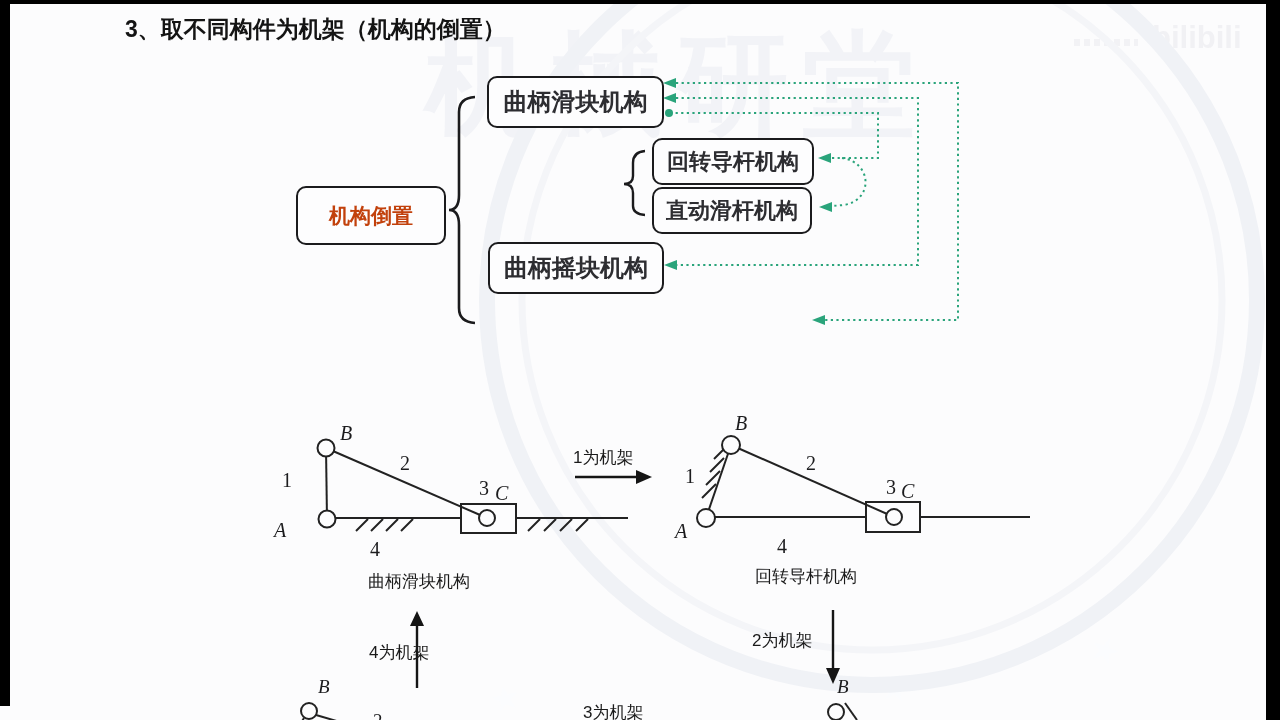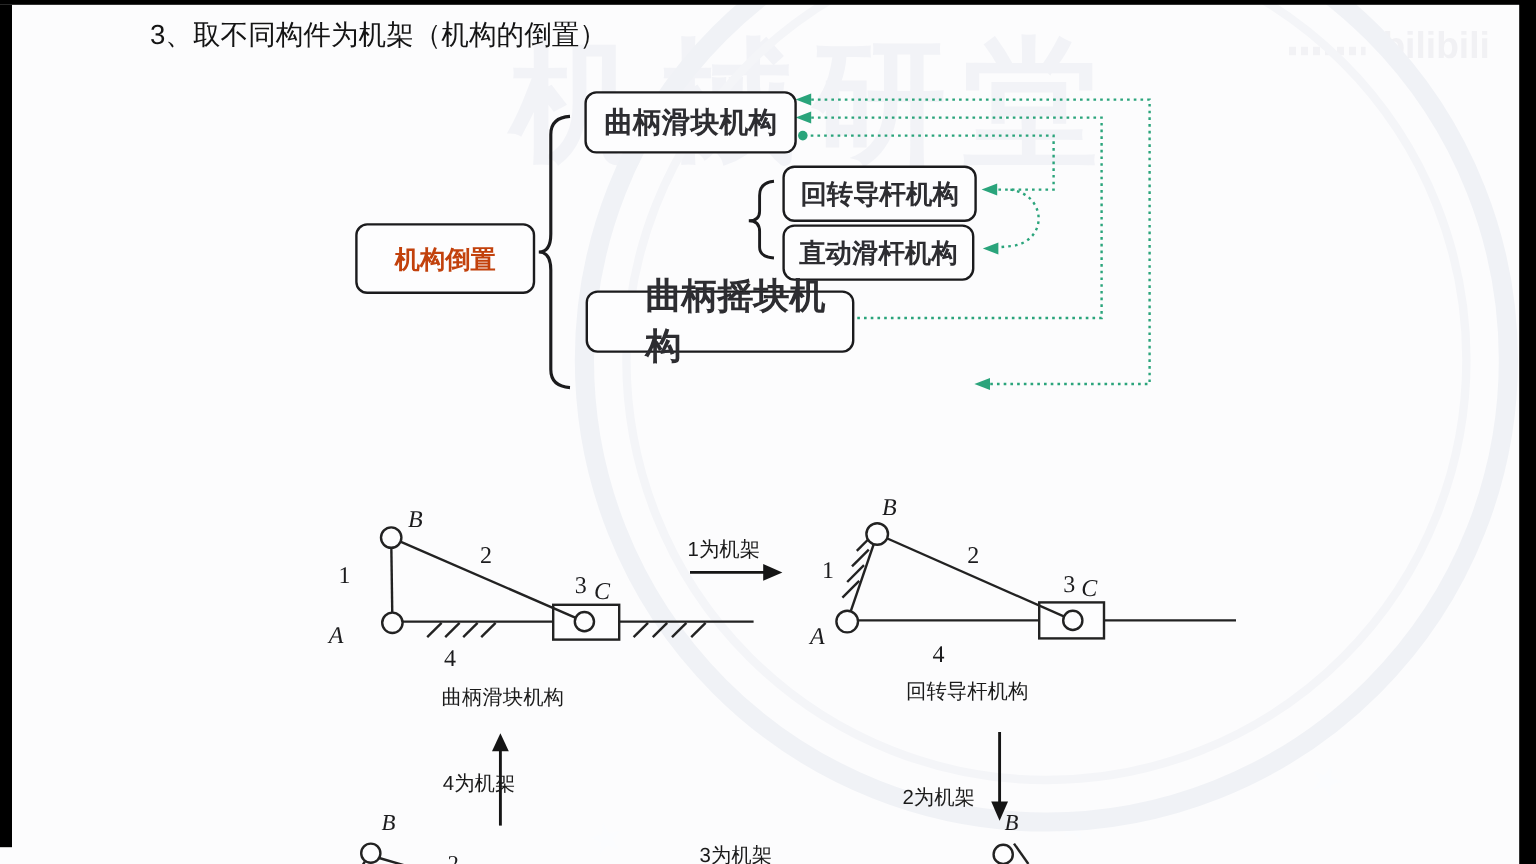--- a/index.html
+++ b/index.html
@@ -16,21 +16,21 @@
   .wm-channel{position:absolute;left:425px;top:10px;font-size:112px;font-weight:700;
               color:#f2f3f7;letter-spacing:14px;font-family:"Liberation Sans",sans-serif;white-space:nowrap;}
   .wm-bili{position:absolute;left:1152px;top:20px;font-size:31px;font-weight:700;
            color:#f1f1f4;letter-spacing:0px;}
   .wm-uid{position:absolute;left:1074px;top:39px;width:64px;height:7px;
           background:repeating-linear-gradient(90deg,#f2f2f5 0 6px,#fcfcfd 6px 10px);}
   .wm-star{position:absolute;font-size:34px;color:#fbfcfe;}
 
   
   .lbl{position:absolute;z-index:3;color:#1c1c1e;white-space:nowrap;line-height:1.15;}
-  .title{font-size:23px;font-weight:400;color:#141414;}
+  .title{font-size:23px;font-weight:700;color:#141414;}
   .serif-it{font-family:"Liberation Serif",serif;font-style:italic;font-size:20px;}
   .serif-n{font-family:"Liberation Serif",serif;font-size:20px;}
   .cap{font-size:17px;color:#1a1a1a;}
   .framelbl{font-size:17px;color:#1a1a1a;}
 
   
   .tbox{position:absolute;z-index:3;display:flex;align-items:center;justify-content:center;
         background:#fdfdfe;border:2.5px solid #1b1b1d;border-radius:10px;
         font-family:"Liberation Serif",serif;font-weight:700;color:#2d2d31;}
   .root-box{color:#c2410c;}
@@ -59,21 +59,21 @@
   <div class="bar bar-top"></div>
   <div class="bar bar-left"></div>
   <div class="bar bar-right"></div>
 
   <div class="lbl title" style="left:125px;top:16px;">3、取不同构件为机架（机构的倒置）</div>
 
   <div class="tbox root-box" style="left:296px;top:186px;width:146px;height:55px;font-size:21px;">机构倒置</div>
   <div class="tbox" style="left:487px;top:76px;width:173px;height:48px;font-size:24px;">曲柄滑块机构</div>
   <div class="tbox" style="left:652px;top:138px;width:158px;height:43px;font-size:22px;">回转导杆机构</div>
   <div class="tbox" style="left:652px;top:187px;width:156px;height:43px;font-size:22px;">直动滑杆机构</div>
-  <div class="tbox" style="left:488px;top:242px;width:172px;height:48px;font-size:30px;padding-left:48px;">曲柄摇块机构</div>
+  <div class="tbox" style="left:488px;top:242px;width:172px;height:48px;font-size:24px;">曲柄摇块机构</div>
 
   <svg width="1280" height="720">
 
     <path d="M 475 97 Q 459 98 459 112 L 459 195 Q 459 210 449 210 Q 459 210 459 225 L 459 308 Q 459 322 475 323" fill="none" stroke="#1b1b1d" stroke-width="2.6"></path>
     <path d="M 645 151 Q 633 152 633 163 L 633 176 Q 633 184 624 184 Q 633 184 633 193 L 633 206 Q 633 214 645 215" fill="none" stroke="#1b1b1d" stroke-width="2.4"></path>
 
     <g stroke="#2aa47b" stroke-width="2" fill="none" stroke-dasharray="2.2 3.4">
       <path d="M 676 83 L 958 83 L 958 320 L 824 320"></path>
       <path d="M 676 98 L 918 98 L 918 265 L 677 265"></path>
       <path d="M 670 113 L 878 113 L 878 158 L 830 158"></path>
@@ -157,20 +157,20 @@
   <div class="lbl serif-it" style="left:735px;top:412px;">B</div>
   <div class="lbl serif-it" style="left:901px;top:480px;">C</div>
   <div class="lbl serif-n" style="left:685px;top:465px;">1</div>
   <div class="lbl serif-n" style="left:806px;top:452px;">2</div>
   <div class="lbl serif-n" style="left:886px;top:476px;">3</div>
   <div class="lbl serif-n" style="left:777px;top:535px;">4</div>
   <div class="lbl cap" style="left:755px;top:567px;">回转导杆机构</div>
 
   <div class="lbl framelbl" style="left:573px;top:448px;">1为机架</div>
   <div class="lbl framelbl" style="left:369px;top:643px;">4为机架</div>
-  <div class="lbl framelbl" style="left:752px;top:631px;margin-top:24px;">2为机架</div>
+  <div class="lbl framelbl" style="left:752px;top:631px;">2为机架</div>
   <div class="lbl framelbl" style="left:583px;top:703px;">3为机架</div>
 
   <div class="lbl serif-it" style="left:318px;top:676px;font-size:19px;">B</div>
   <div class="lbl cut2" style="left:373px;top:710px;">2</div>
   <div class="lbl serif-it" style="left:837px;top:676px;font-size:19px;">B</div>
 
 </div>
 
 </body></html>

